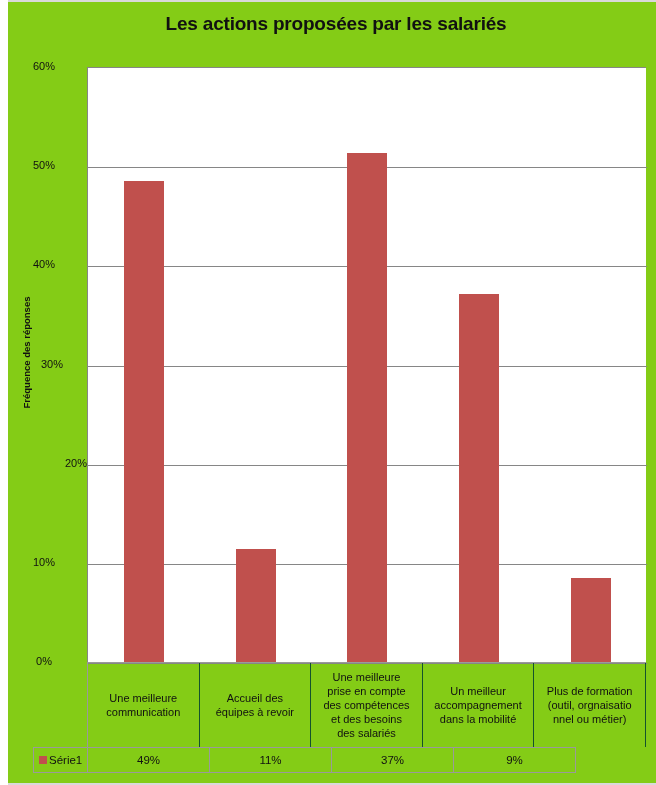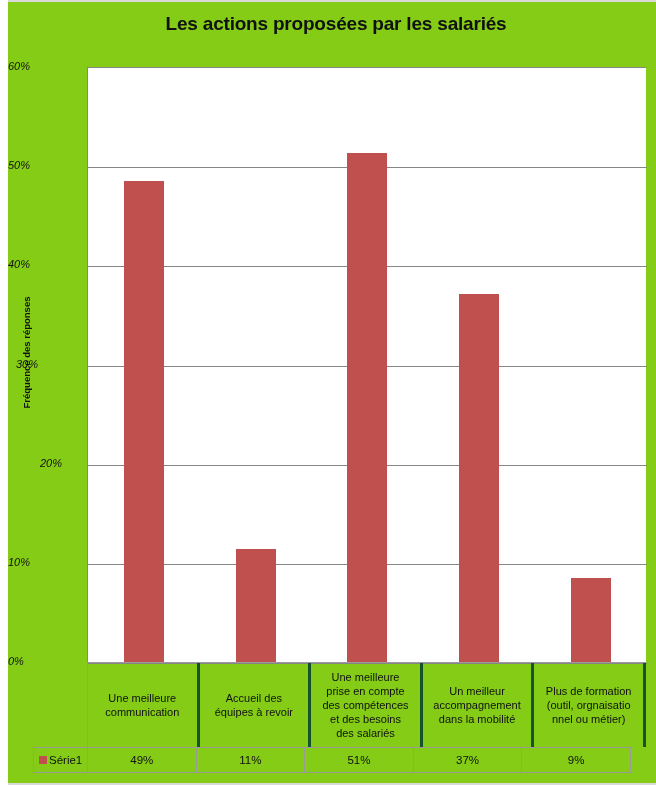--- a/index.html
+++ b/index.html
@@ -73,24 +73,23 @@
     position: absolute;
     left: 0;
     width: 559px;
     height: 1px;
     background: #868686;
   }
   .ytick-wrap {
     position: absolute;
     left: 0;
     width: 72px;
-    text-align: left;
+    text-align: center;
     font-size: 11px;
     color: #111111;
-    font-style: italic;
   }
 
   
   .bar {
     position: absolute;
     background: #C0504D;
   }
 
   
   #data-table {
@@ -108,36 +107,36 @@
     width: 559px;
     height: 85px;
     display: flex;
     box-sizing: border-box;
     border-top: 1px solid #9a9a9a;
     border-left: 1px solid #9a9a9a;
   }
   .cat-cell {
     flex: 1 1 0;
     box-sizing: border-box;
-    border-right: 3px solid #14532d;
+    border-right: 1px solid #14532d;
     display: flex;
     align-items: center;
     justify-content: center;
     text-align: center;
     font-size: 11px;
     line-height: 14px;
     color: #111111;
     padding: 0 3px;
   }
 
   #value-row {
     position: absolute;
     left: 0;
     top: 85px;
-    width: 598px;
+    width: 543px;
     height: 26px;
     display: flex;
     box-sizing: border-box;
     border-top: 1px solid #9a9a9a;
     border-left: 1px solid #9a9a9a;
     border-bottom: 1px solid #9a9a9a;
   }
   #series-key-cell {
     width: 54px;
     flex: 0 0 54px;
@@ -243,19 +242,18 @@
           </div>
         </div>
       </div>
     <div id="value-row">
       <div id="series-key-cell">
         <span id="series-swatch" style="background: rgb(192, 80, 77);"></span>
         <span>Série1</span>
       </div>
     <div class="value-cell">49%</div>
         <div class="value-cell">11%</div>
-        <div class="value-cell">51%</div>
         <div class="value-cell">37%</div>
         <div class="value-cell">9%</div>
       </div>
   </div>
 
 </div>
 
 </body></html>

